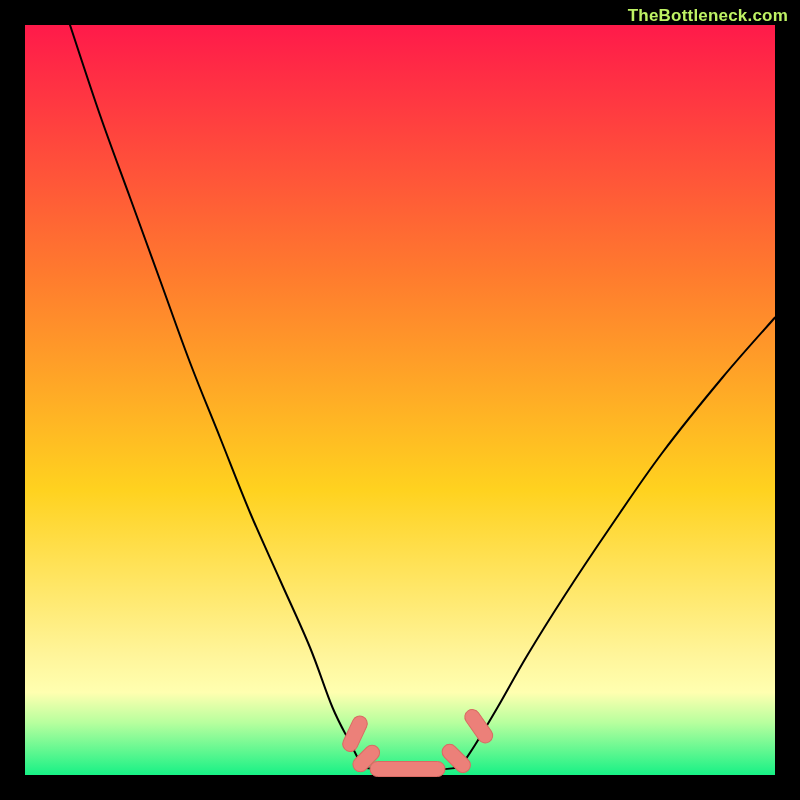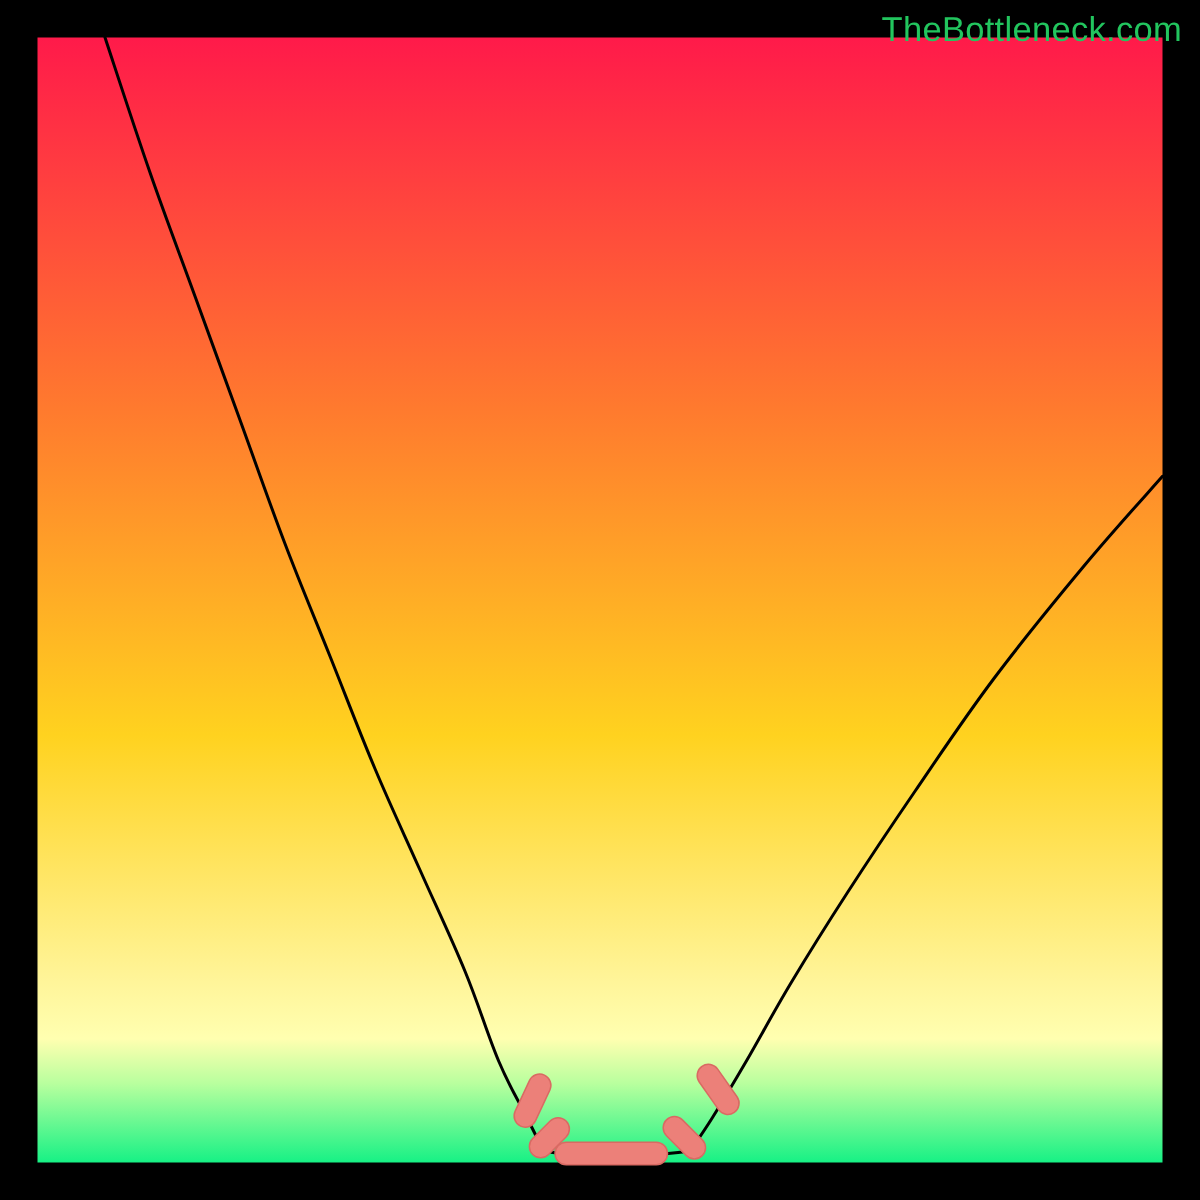--- a/index.html
+++ b/index.html
@@ -18,23 +18,23 @@
     background: #000;
   }
   .svg-wrap {
     position: absolute;
     inset: 0;
   }
   .watermark {
     position: absolute;
     top: 6px;
     right: 12px;
-    color: #22c55e;
-    font-size: 23px;
-    font-weight: 400;
+    color: #bef264;
+    font-size: 17px;
+    font-weight: 700;
     letter-spacing: 0.2px;
     user-select: none;
   }
 </style>
 </head>
 <body>
 
 <div class="stage">
 
   <div class="svg-wrap">

